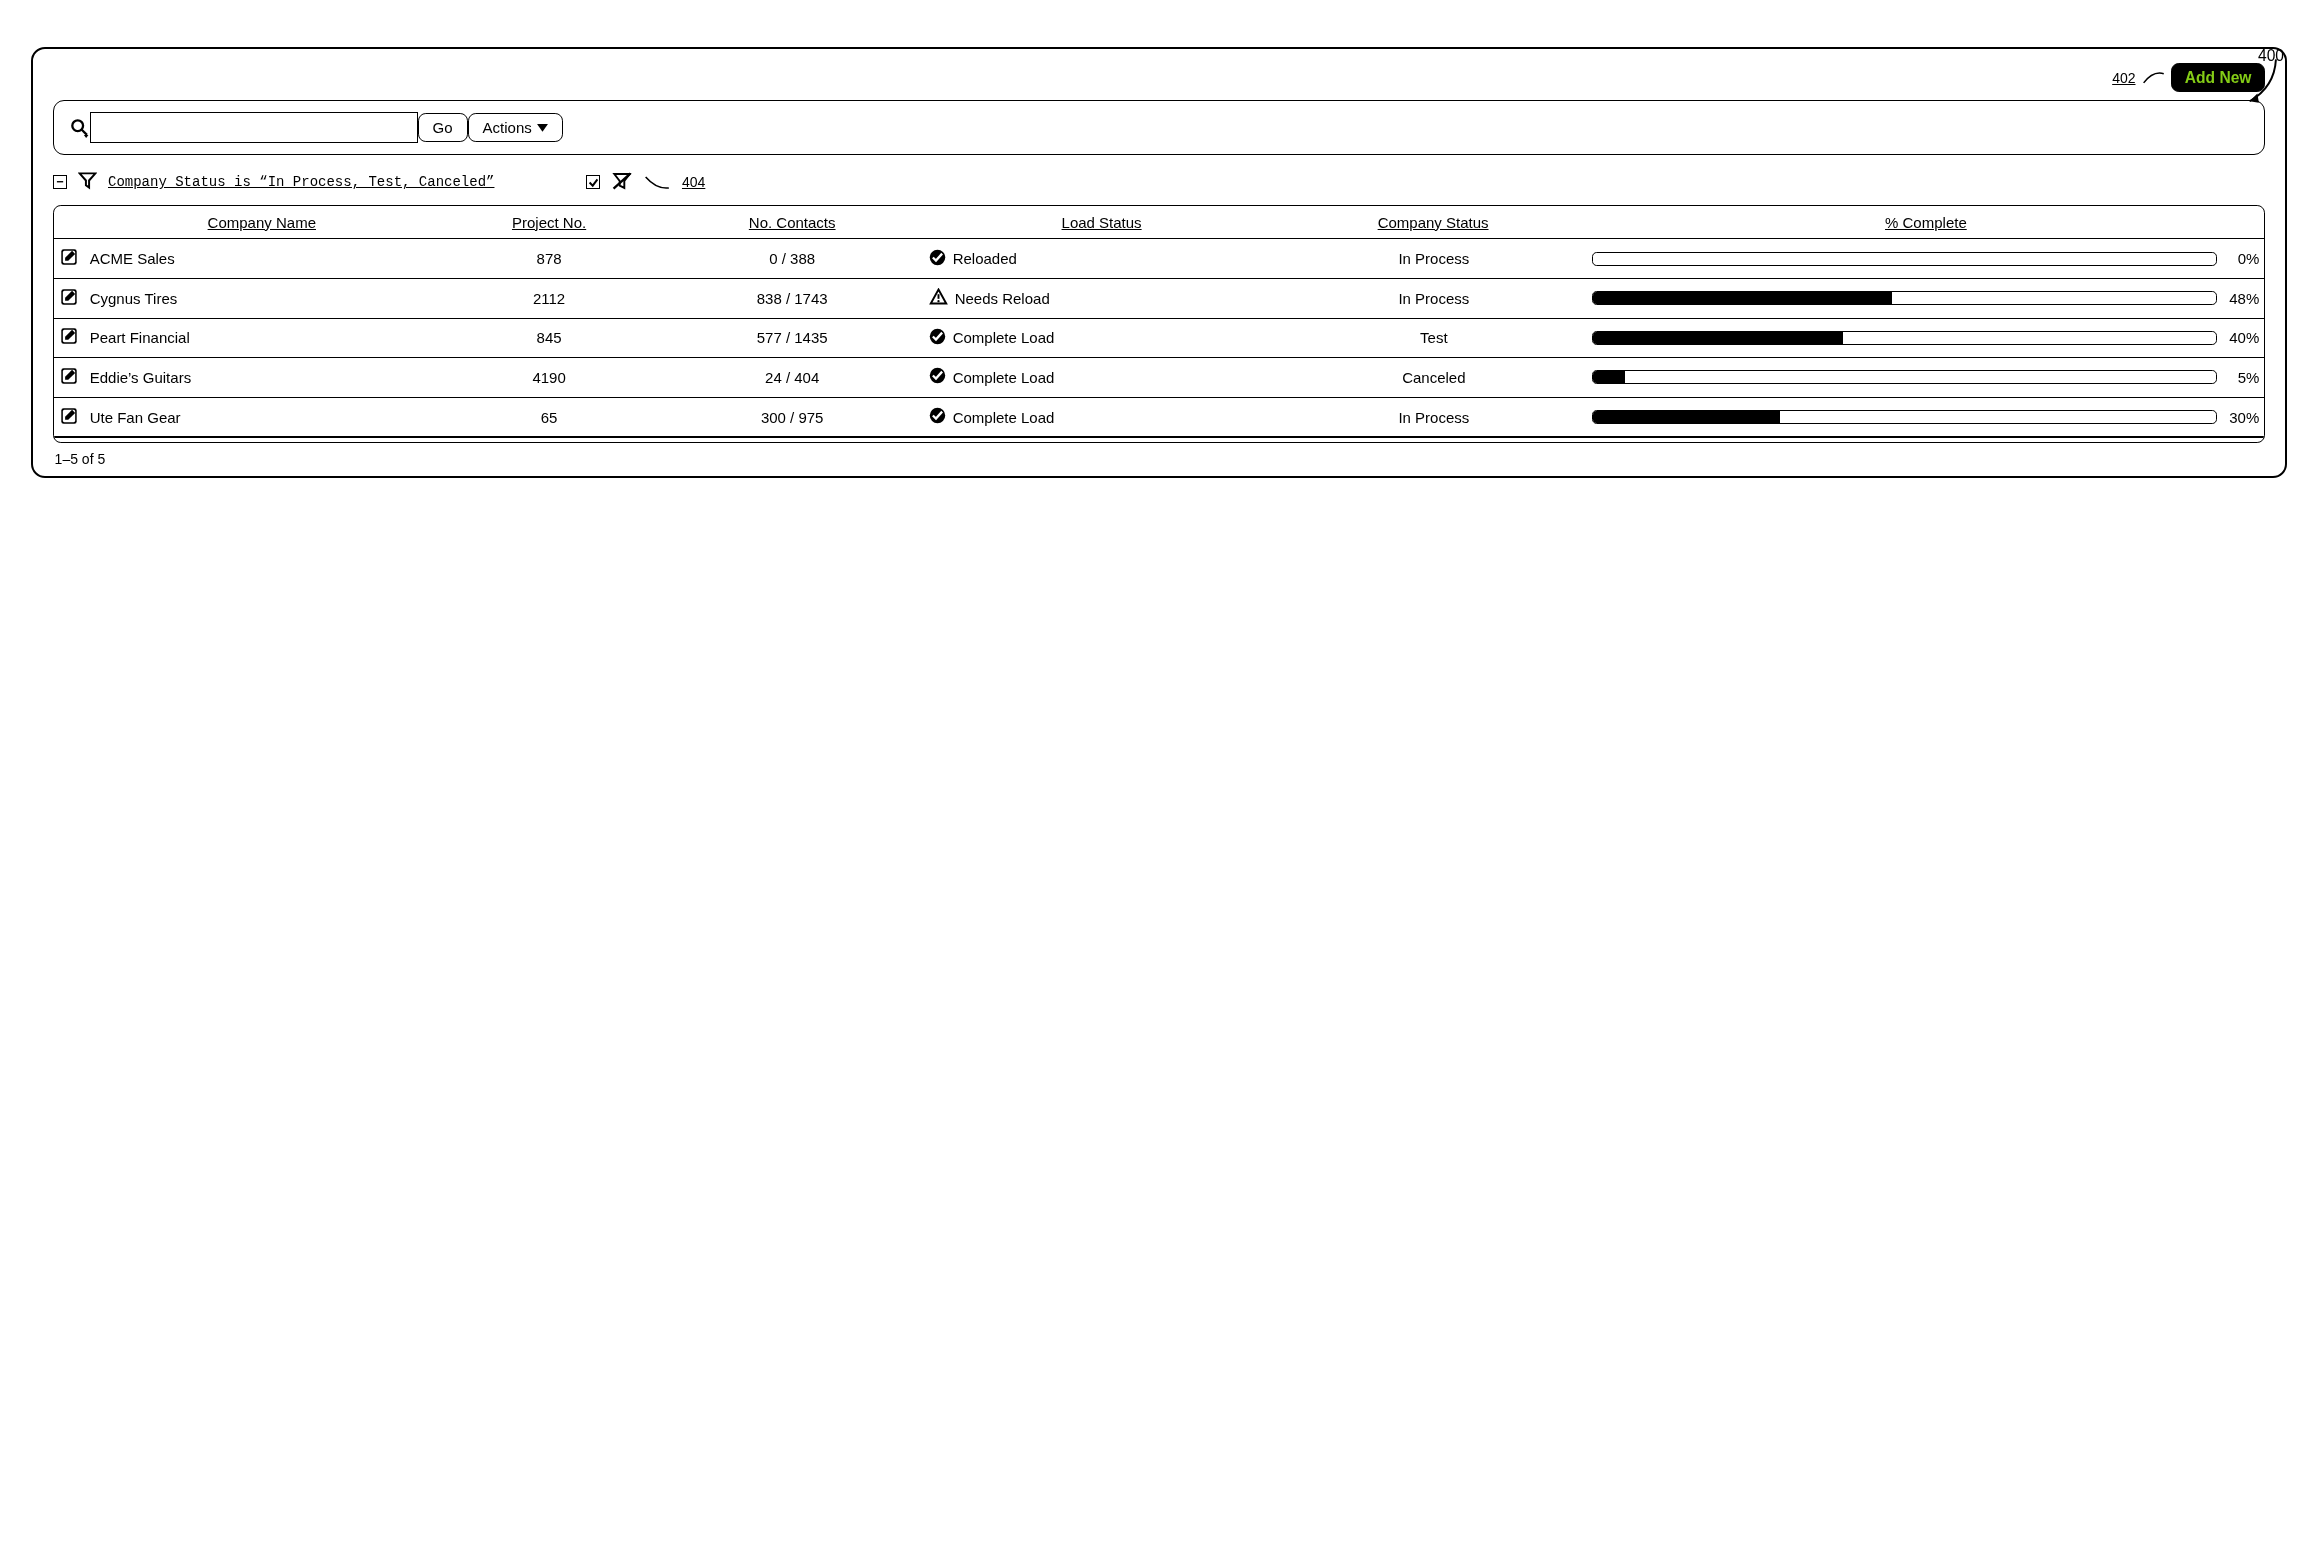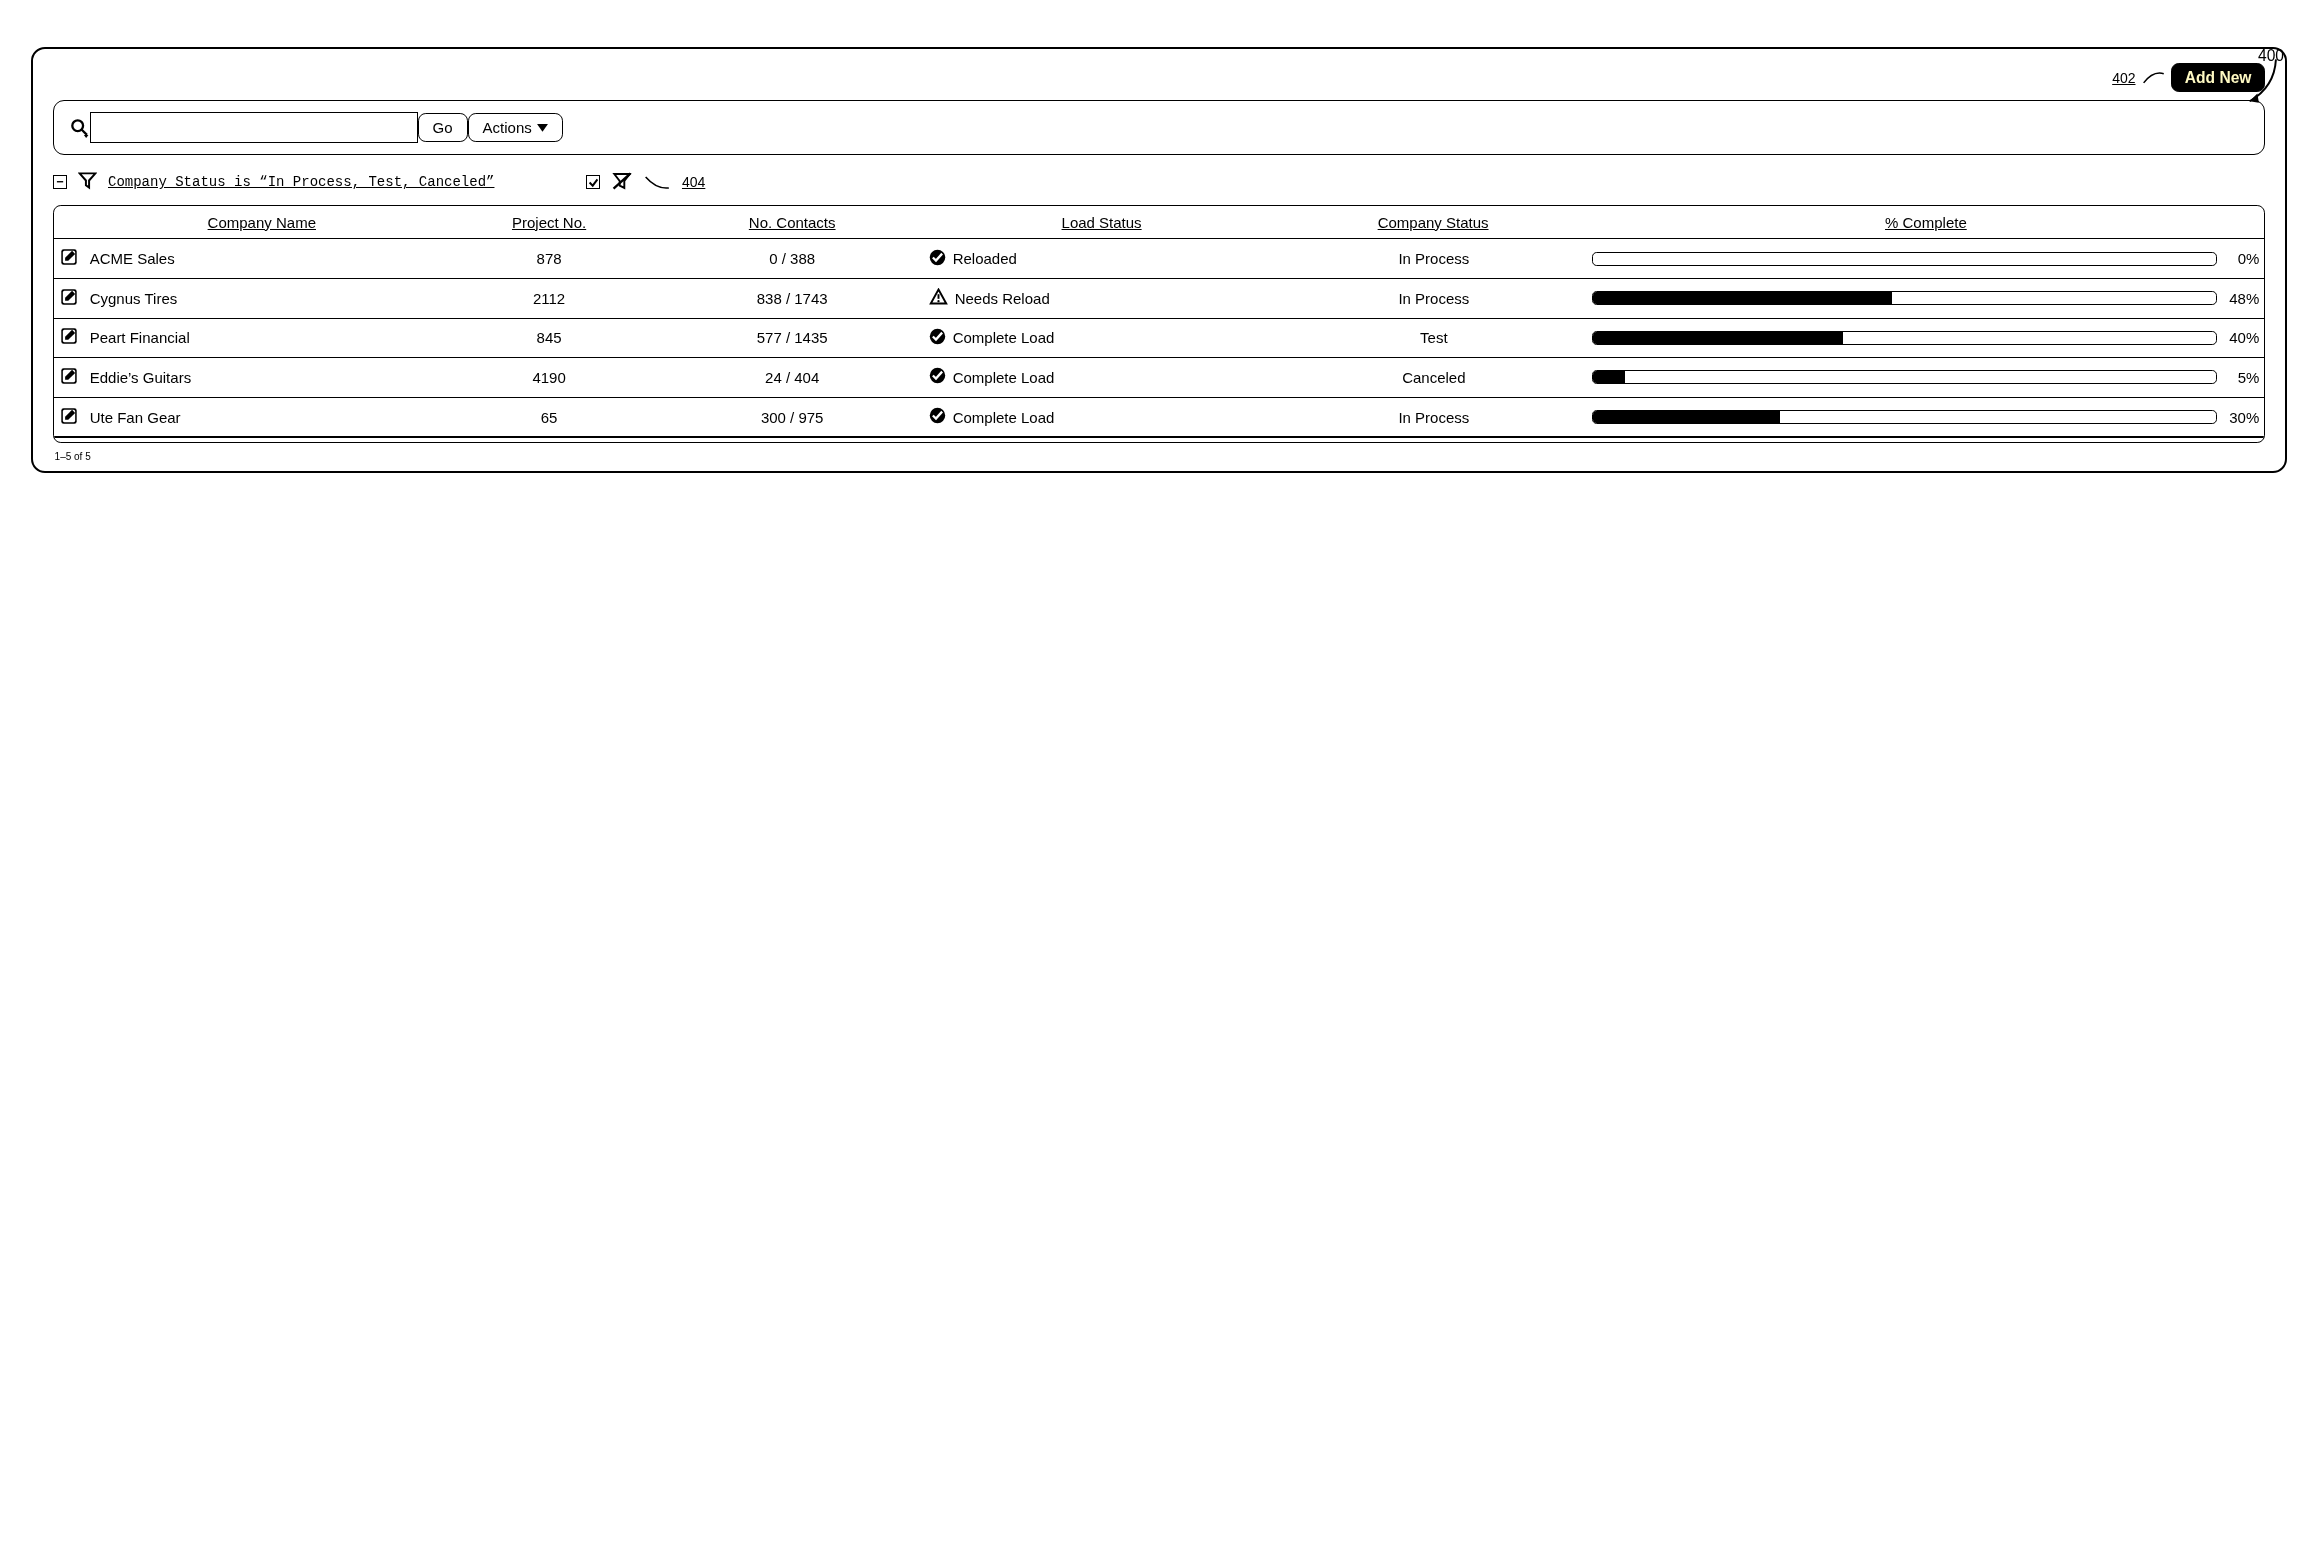--- a/index.html
+++ b/index.html
@@ -38,21 +38,21 @@
     display: flex;
     justify-content: flex-end;
     align-items: center;
     gap: 6.2px;
     margin-bottom: 7.8px;
   }
   .callout-num { text-decoration: underline; font-size:14px; }
   .leader-svg { display:block; }
   .btn-primary {
     background: #000;
-    color: #fef9c3;
+    color: #84cc16;
     border: 1.6px solid #000;
     border-radius: 7.8px;
     padding: 4.7px 12.5px;
     font-weight: bold;
     font-size: 15.6px;
     cursor: pointer;
   }
   .search-box {
     border: 1.6px solid #000;
     border-radius: 11px;
@@ -131,21 +131,21 @@
   .progress-bar {
     flex:1; height:14px; border:1.6px solid #000; border-radius:4.7px;
     overflow:hidden; background:#fff; position:relative;
   }
   .progress-fill { height:100%; background:#000; }
   .progress-pct { min-width: 36px; text-align:right; }
   .footer-row {
     border-top: 1.6px solid #000;
     height: 4.7px;
   }
-  .pager { padding: 7.8px 1.6px 1.6px 1.6px; font-size:10px; }
+  .pager { padding: 7.8px 1.6px 1.6px 1.6px; font-size:14px; }
   .spacer { flex: 0 0 70px; }
 </style>
 </head>
 <body>
 
 <div class="callout-400">
   <span class="lbl">400</span>
   <svg width="44" height="62" viewBox="0 0 56 80">
     <path d="M46 16 Q44 52 12 70" fill="none" stroke="#000" stroke-width="2.5"></path>
     <polygon points="12,70 22,60 24,72" fill="#000"></polygon>

